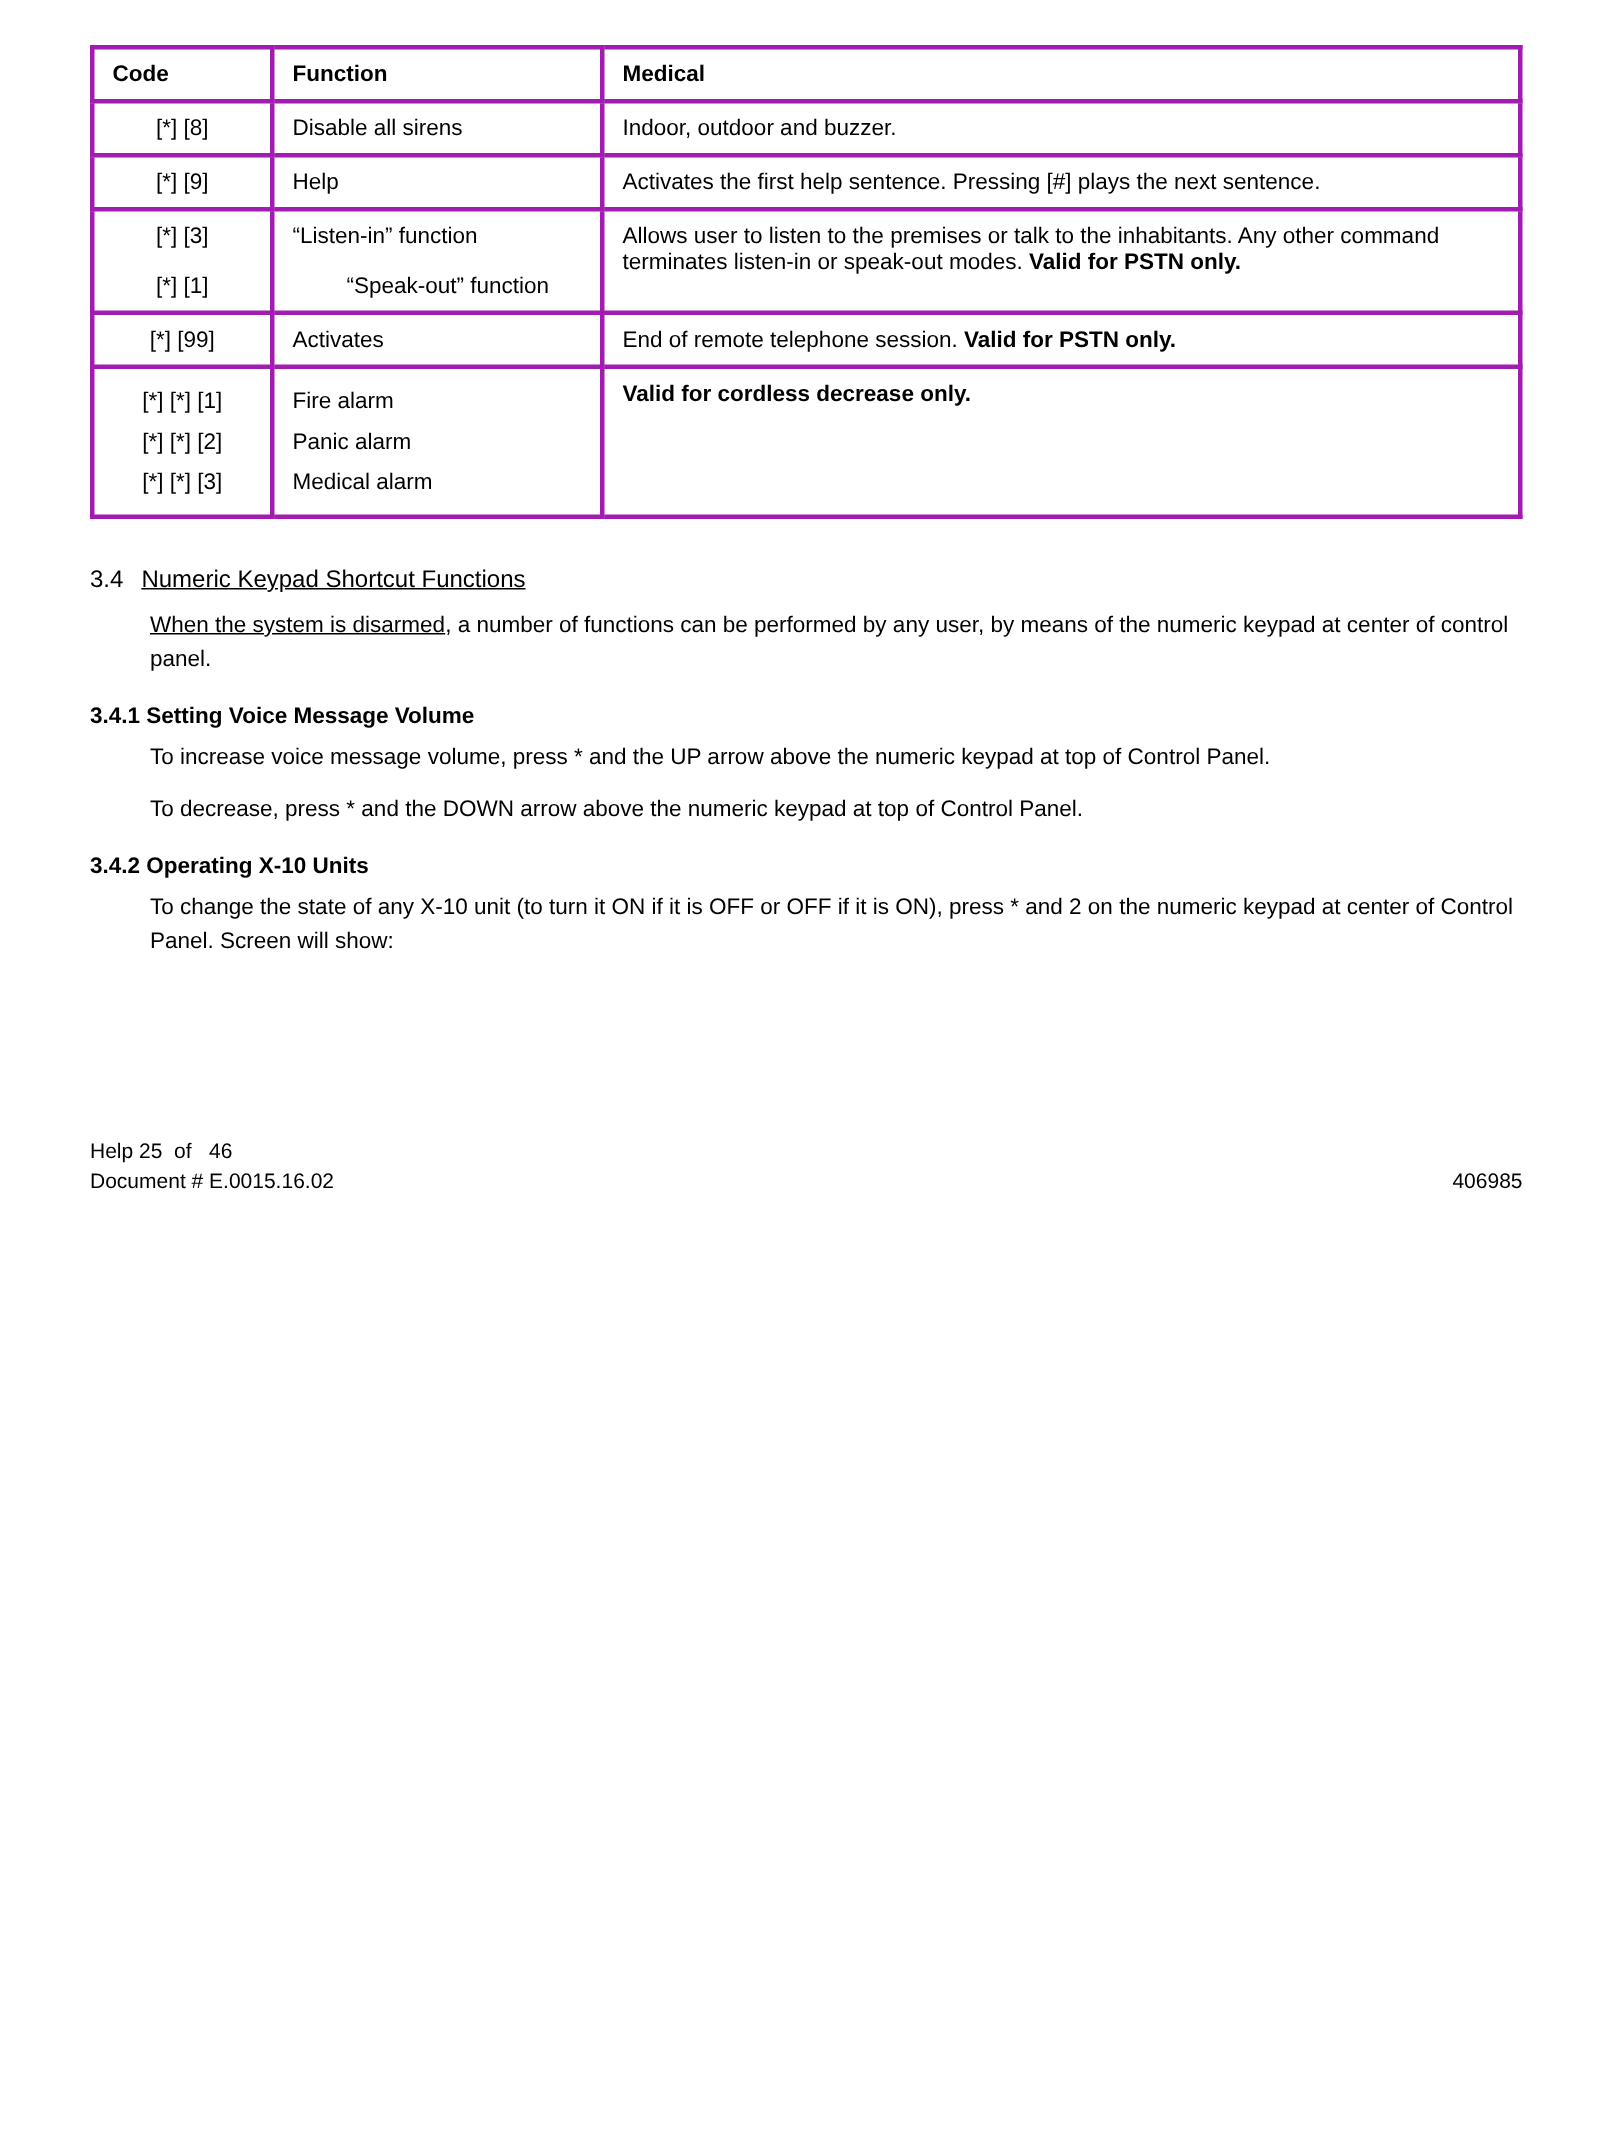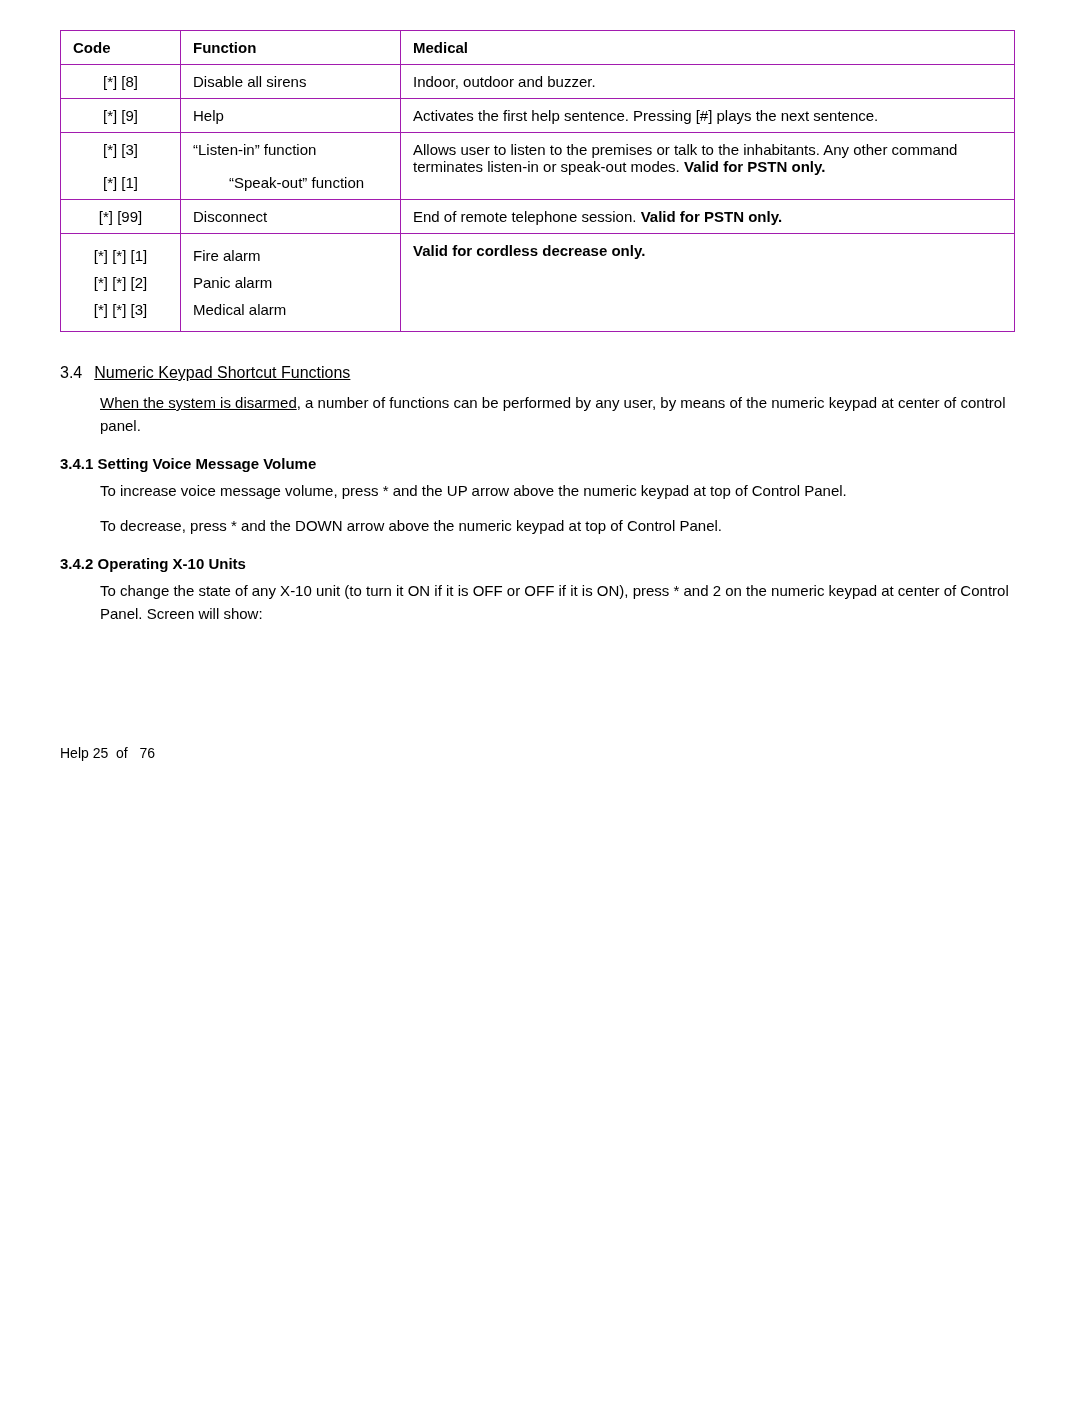--- a/index.html
+++ b/index.html
@@ -13,21 +13,21 @@
       padding: 30px 60px 40px 60px;
     }
 
     
     .main-table {
       width: 100%;
       border-collapse: collapse;
       margin-bottom: 32px;
     }
     .main-table th, .main-table td {
-      border: 1px solid #a21caf;
+      border: 3px solid #a21caf;
       padding: 8px 12px;
       vertical-align: top;
     }
     .main-table th {
       font-weight: bold;
       background: #fff;
       text-align: left;
     }
     .col-code { width: 120px; text-align: center; }
     .col-function { width: 220px; }
@@ -112,21 +112,21 @@
         <span>Allows user to listen to the premises or talk to the inhabitants. Any other command terminates listen-in or speak-out modes.&nbsp;</span><strong>Valid for PSTN only.</strong>
       </td>
     </tr>
     <tr>
       <td style="border-top:none; text-align:center;">[*] [1]</td>
       <td style="border-top:none;padding-left:48px;">“Speak-out” function</td>
     </tr>
 
     <tr>
       <td class="center">[*] [99]</td>
-      <td>Disconnect</td>
+      <td>Activates</td>
       <td>
         <span>End of remote telephone session.&nbsp;</span><strong>Valid for PSTN only.</strong>
       </td>
     </tr>
 
     <tr>
       <td style="text-align:center; line-height:1.8;">
         <div>[*] [*] [1]</div>
         <div>[*] [*] [2]</div>
         <div>[*] [*] [3]</div>
@@ -160,15 +160,19 @@
 <div class="indent body-text">To decrease, press * and the DOWN arrow above the numeric keypad at top of Control Panel.</div>
 
 <div class="subsection-heading">
   <span>3.4.2</span>&nbsp;<span>Operating X-10 Units</span>
 </div>
 
 <div class="indent body-text">To change the state of any X-10 unit (to turn it ON if it is OFF or OFF if it is ON), press * and 2 on the numeric keypad at center of Control Panel. Screen will show:</div>
 
 <div style="margin-top: 120px;">
   <div class="footer-line1">
-    <span>Help</span>&nbsp;<span>25</span>&nbsp;&nbsp;<span>of</span>&nbsp;&nbsp;&nbsp;<span>76</span>
+    <span>Help</span>&nbsp;<span>25</span>&nbsp;&nbsp;<span>of</span>&nbsp;&nbsp;&nbsp;<span>46</span>
+  </div>
+  <div class="footer-line2">
+    <span>Document # E.0015.16.02</span>
+    <span>406985</span>
   </div>
 </div>
 
 </body></html>

